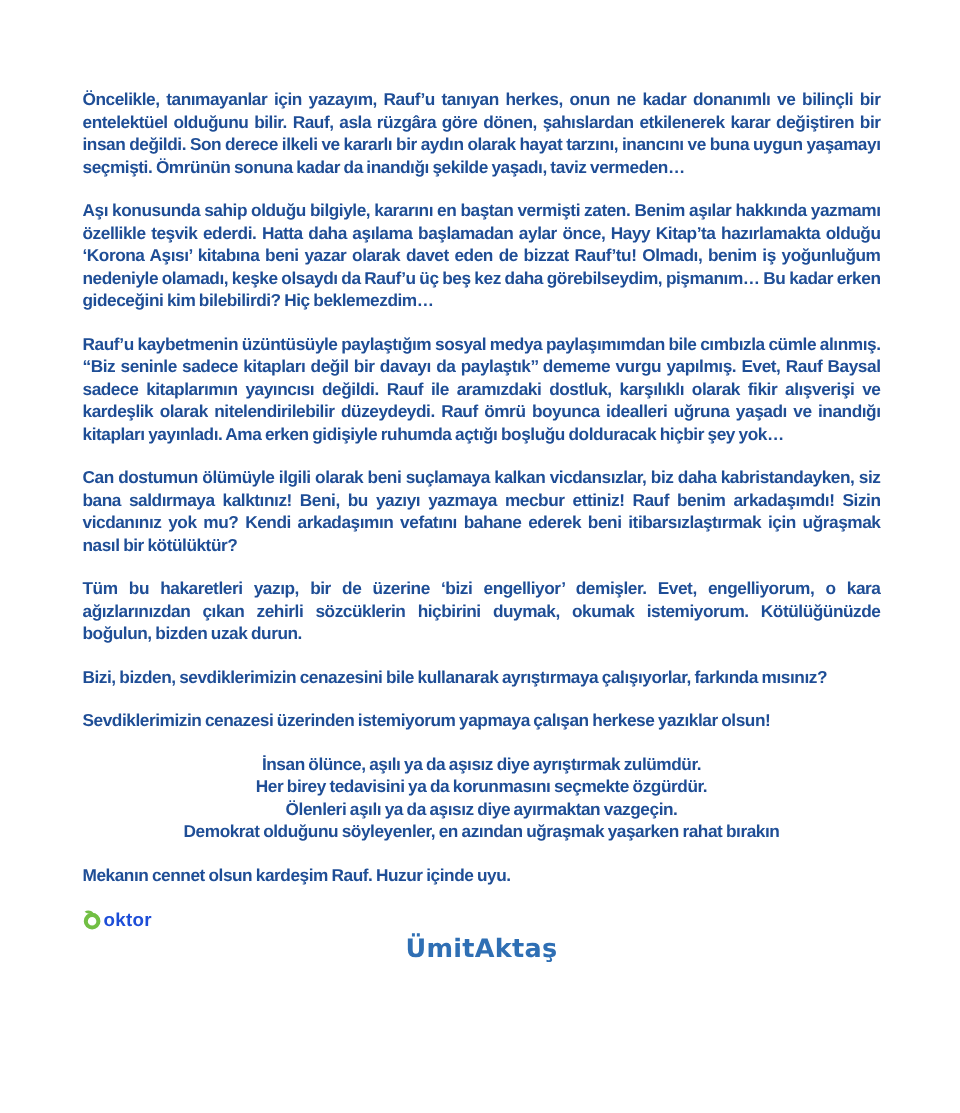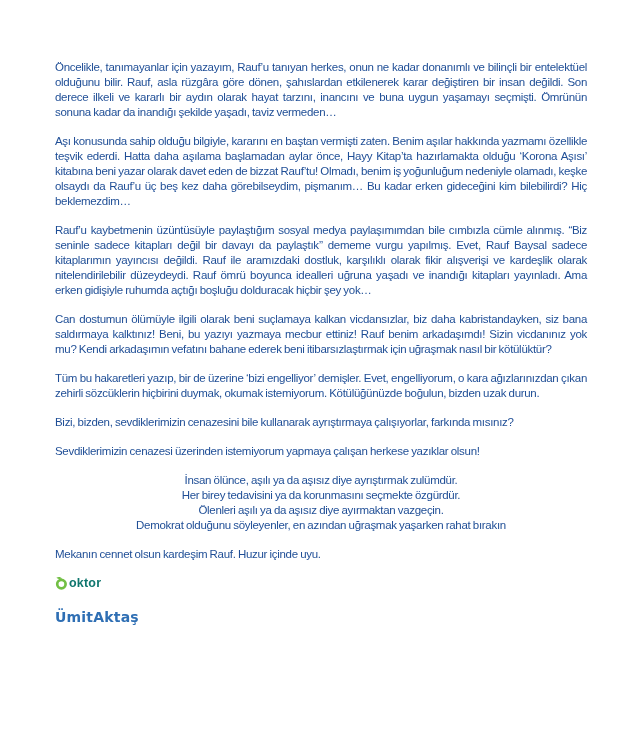--- a/index.html
+++ b/index.html
@@ -13,50 +13,51 @@
   }
   .content {
     position: absolute;
     left: 55px;
     top: 60px;
     width: 532px;
   }
   .content p, .creed div {
     margin: 0;
     color: #1f4e96;
-    font-weight: 400;
+    font-weight: 700;
     font-size: 11.5px;
     line-height: 15px;
     letter-spacing: -0.3px;
     word-spacing: -0.5px;
     text-align: justify;
   }
   .content p { margin-bottom: 14px; }
   .creed { margin-bottom: 14px; }
   .creed div { text-align: center; }
   .content p.single { text-align: left; }
   .logo { margin-top: 10px; }
   .logo-doktor {
     display: flex;
     align-items: center;
-    color: #0f766e;
+    color: #1d4ed8;
     font-weight: 700;
     font-size: 12.5px;
     letter-spacing: 0.2px;
     line-height: 14px;
   }
   .logo-doktor svg { margin-right: 1px; display: block; }
   .logo-name {
-    margin-top: 16px;
+    margin-top: 2px;
     color: #2f6fb4;
     font-family: "DejaVu Sans", sans-serif;
     font-weight: 700;
-    font-size: 14px;
+    font-size: 17px;
     line-height: 22px;
     letter-spacing: 0.2px;
+    text-align: center;
   }
 </style>
 </head>
 <body>
 
 <div class="page">
   <div class="content">
 
     <p>Öncelikle, tanımayanlar için yazayım, Rauf’u tanıyan herkes, onun ne kadar donanımlı ve bilinçli bir entelektüel olduğunu bilir. Rauf, asla rüzgâra göre dönen, şahıslardan etkilenerek karar değiştiren bir insan değildi. Son derece ilkeli ve kararlı bir aydın olarak hayat tarzını, inancını ve buna uygun yaşamayı seçmişti. Ömrünün sonuna kadar da inandığı şekilde yaşadı, taviz vermeden…</p>
     <p>Aşı konusunda sahip olduğu bilgiyle, kararını en baştan vermişti zaten. Benim aşılar hakkında yazmamı özellikle teşvik ederdi. Hatta daha aşılama başlamadan aylar önce, Hayy Kitap’ta hazırlamakta olduğu ‘Korona Aşısı’ kitabına beni yazar olarak davet eden de bizzat Rauf’tu! Olmadı, benim iş yoğunluğum nedeniyle olamadı, keşke olsaydı da Rauf’u üç beş kez daha görebilseydim, pişmanım… Bu kadar erken gideceğini kim bilebilirdi? Hiç beklemezdim…</p>

